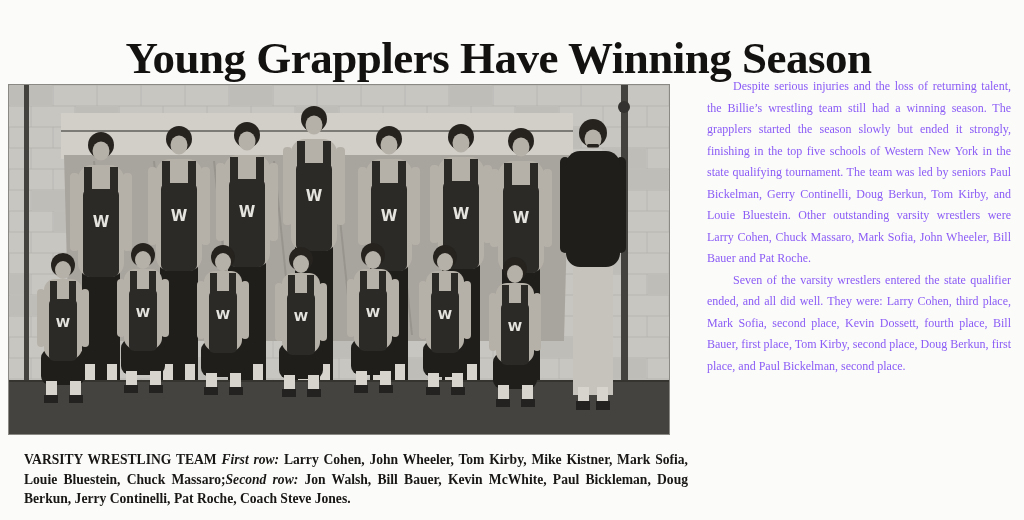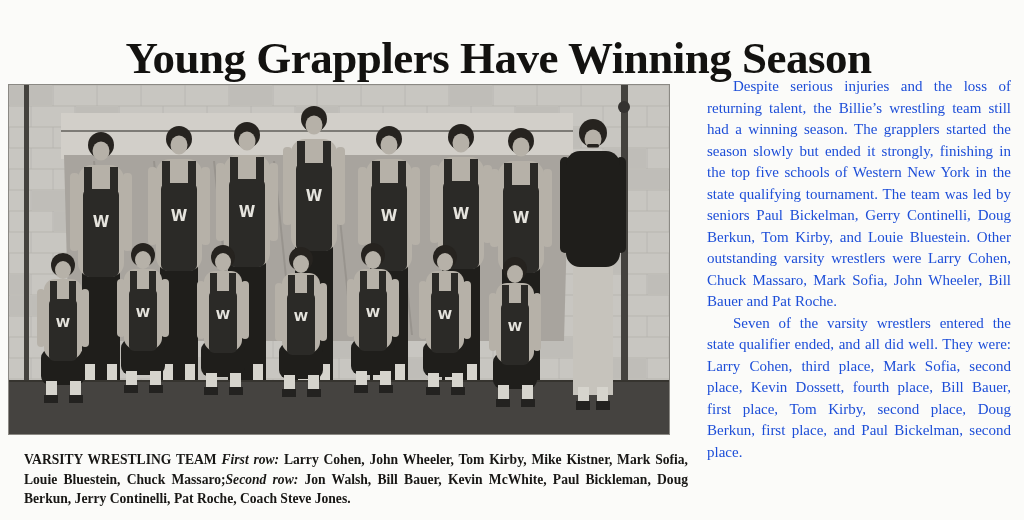--- a/index.html
+++ b/index.html
@@ -19,21 +19,21 @@
   }
   .photo-frame svg{display:block;}
   .caption{
     position:absolute;left:8px;top:434px;width:664px;
     font-size:13.6px;line-height:19.6px;font-weight:bold;
     text-align:justify;color:#181715;margin:16px;
   }
   .caption .rowlabel{font-style:italic;}
   .article{
     position:absolute;left:707px;top:76px;width:304px;
-    font-size:15px;line-height:21.5px;text-align:justify;color:#1d4ed8;
+    font-size:12px;line-height:21.5px;text-align:justify;color:#8b5cf6;
   }
   .article p{margin:0;text-indent:26px;}
 </style>
 </head>
 <body>
 
 <h1 class="headline">Young Grapplers Have Winning Season</h1>
 
 <div class="photo-frame">
   <svg id="photo-svg" width="660" height="349" viewBox="0 0 660 349">

